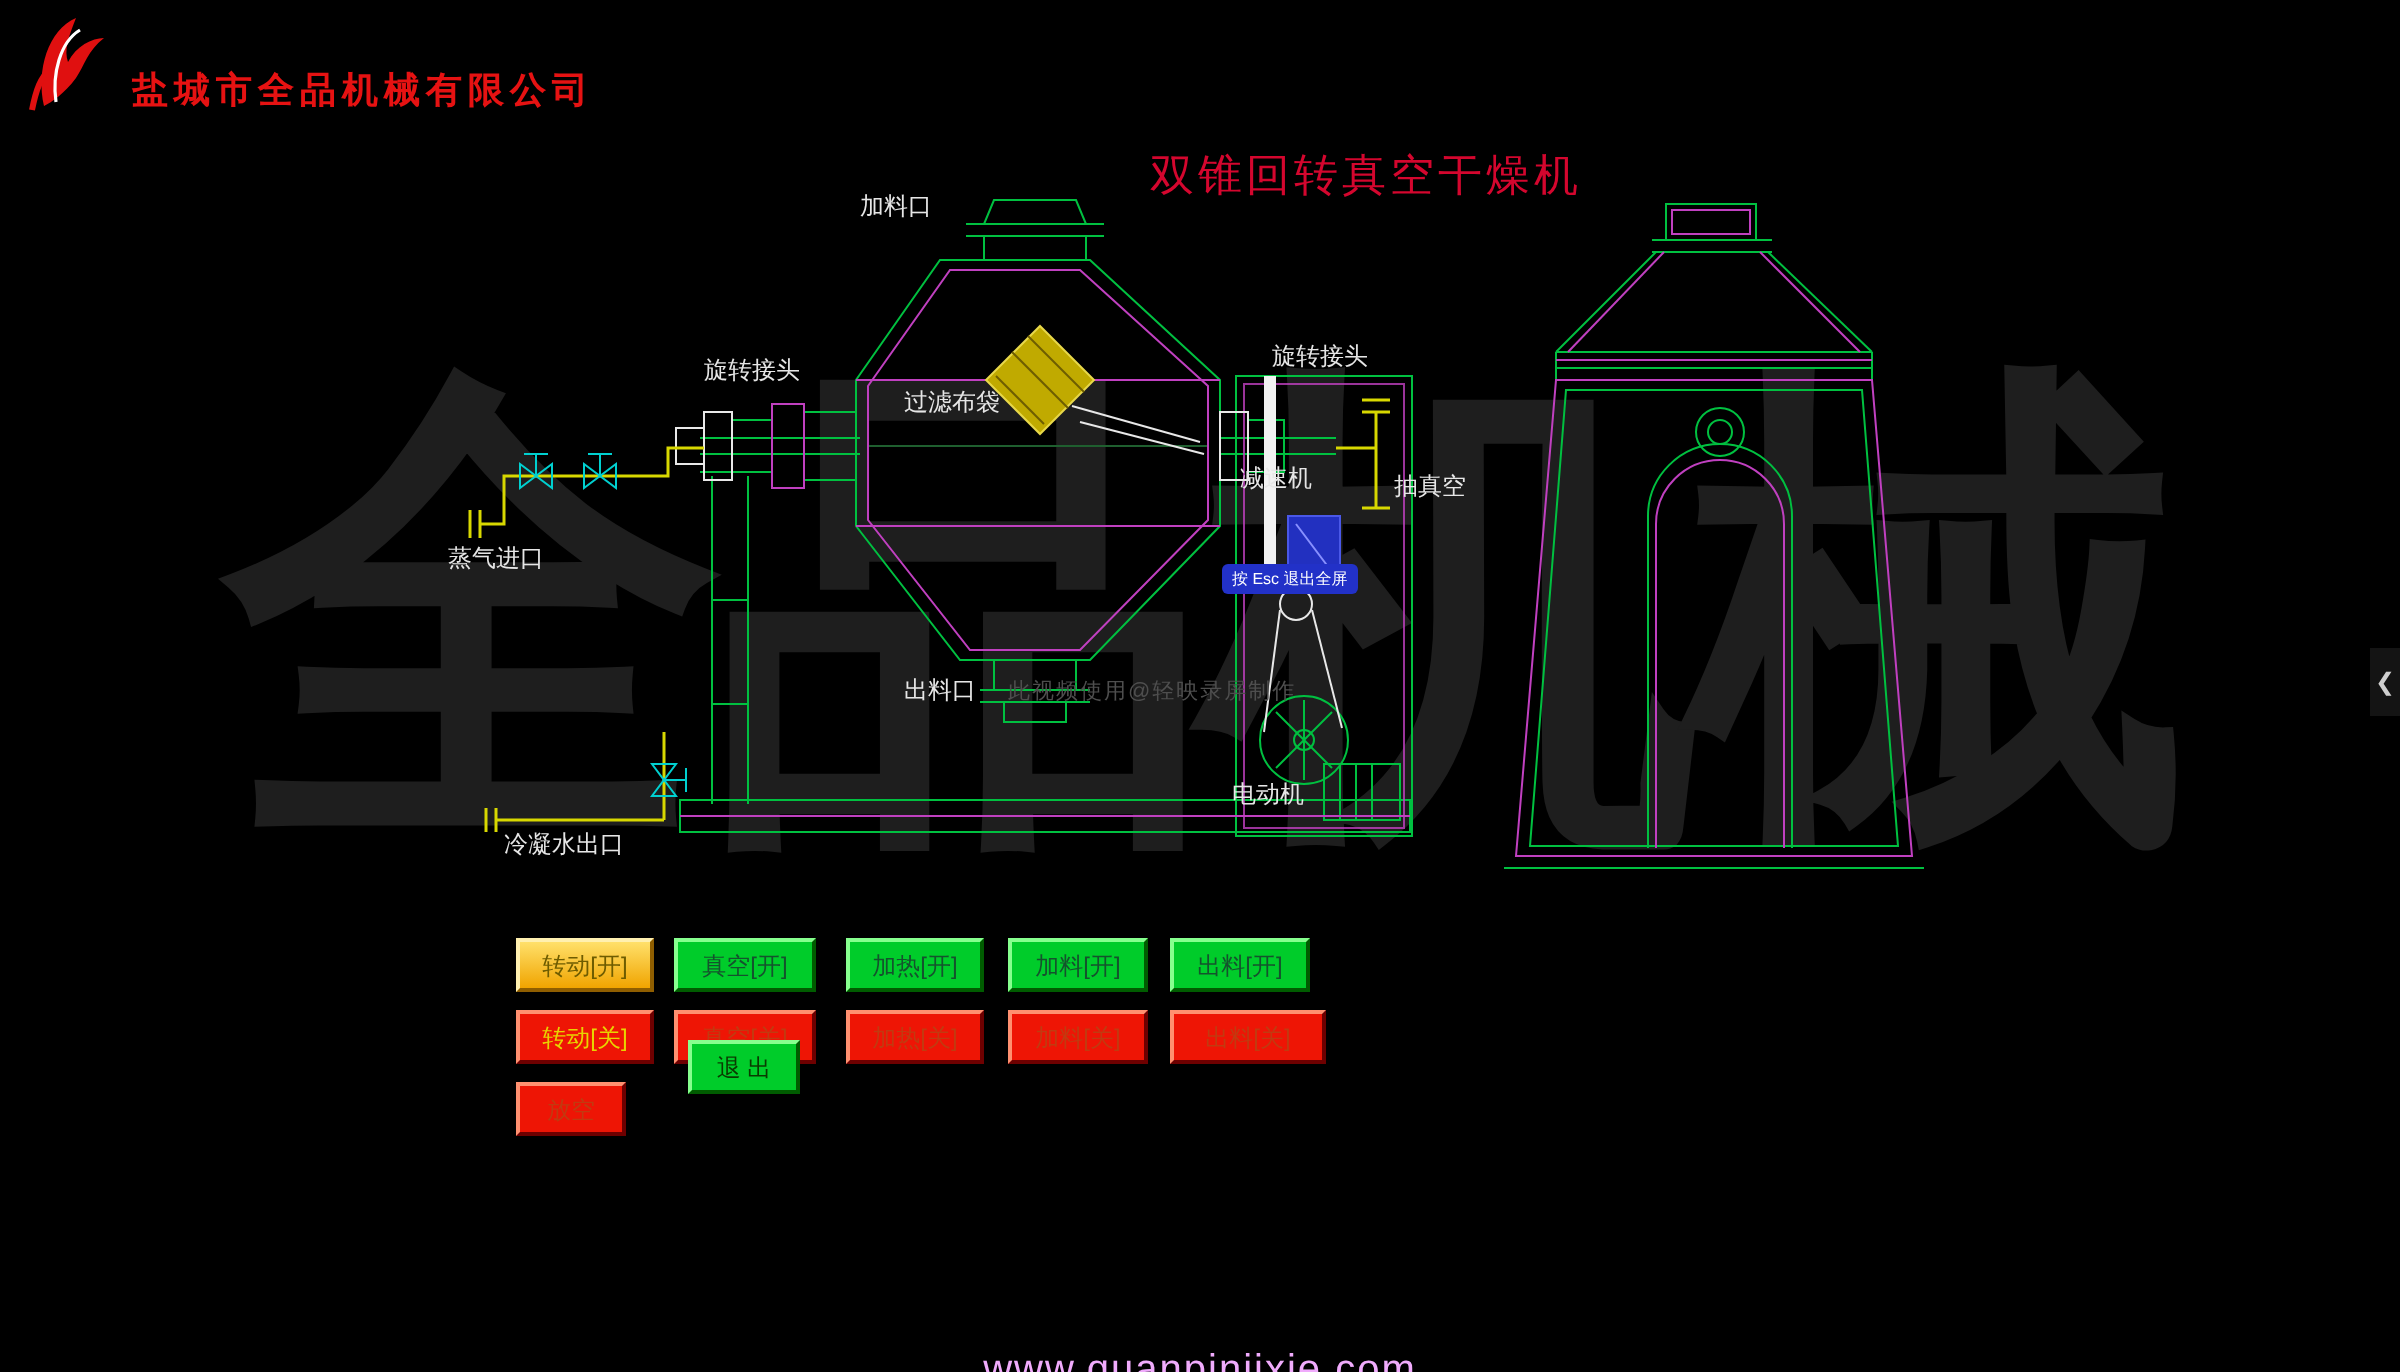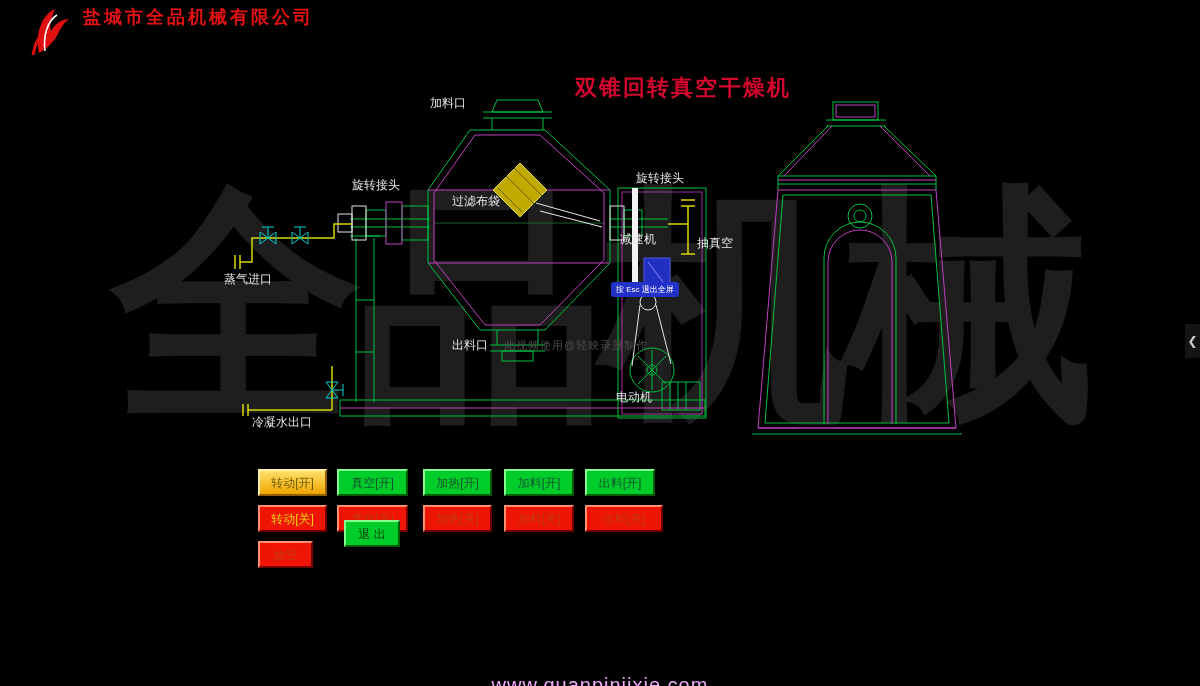--- a/index.html
+++ b/index.html
@@ -8,23 +8,23 @@
     position:relative; width:1200px; height:686px; background:#000;
     overflow:hidden; font-family:"Liberation Sans","DejaVu Sans",sans-serif;
   }
   .watermark {
     position:absolute; left:0; top:168px; width:100%; text-align:center;
     font-size:250px; font-weight:bold; color:#1e1e1e; line-height:1.1;
     letter-spacing:-6px; white-space:nowrap; z-index:1; user-select:none;
   }
   .diagram { position:absolute; left:0; top:0; z-index:2; }
   .dlabel { position:absolute; color:#e6e6e6; font-size:12px; z-index:3; white-space:nowrap; }
-  .brand { position:absolute; left:25px; top:5px; z-index:4; display:flex; align-items:flex-start; gap:10px; }
+  .brand { position:absolute; left:8px; top:5px; z-index:4; display:flex; align-items:flex-end; gap:10px; }
   .brand-name { color:#e61212; font-size:18px; font-weight:bold; letter-spacing:3px; }
-  .page-title { position:absolute; left:575px; top:73px; z-index:4; color:#d4062e; font-size:22px; font-weight:bold; letter-spacing:2px; }
+  .page-title { position:absolute; left:575px; top:73px; z-index:4; color:#d4062e; font-size:22px; font-weight:normal; letter-spacing:2px; }
   .btn {
     position:absolute; height:27px; z-index:4; font-weight:normal; font-size:12px;
     line-height:22px; cursor:pointer; border-style:solid;
     border-width:2px; font-family:inherit; white-space:nowrap; padding:0;
   }
   .btn.green { background:#00cc2a; border-color:#86ff8e #005c00 #005c00 #86ff8e; color:#14532d; }
   .btn.red   { background:#ee1505; border-color:#ff9070 #6e0000 #6e0000 #ff9070; color:#c23a10; }
   .btn.amber { background:linear-gradient(#ffe06a,#f0a400); border-color:#fff0b0 #8f5e00 #8f5e00 #fff0b0; color:#6e5c00; }
   .btn.yellow-text { color:#e8d400; }
   .btn.dark-text { color:#0a3a00; }

